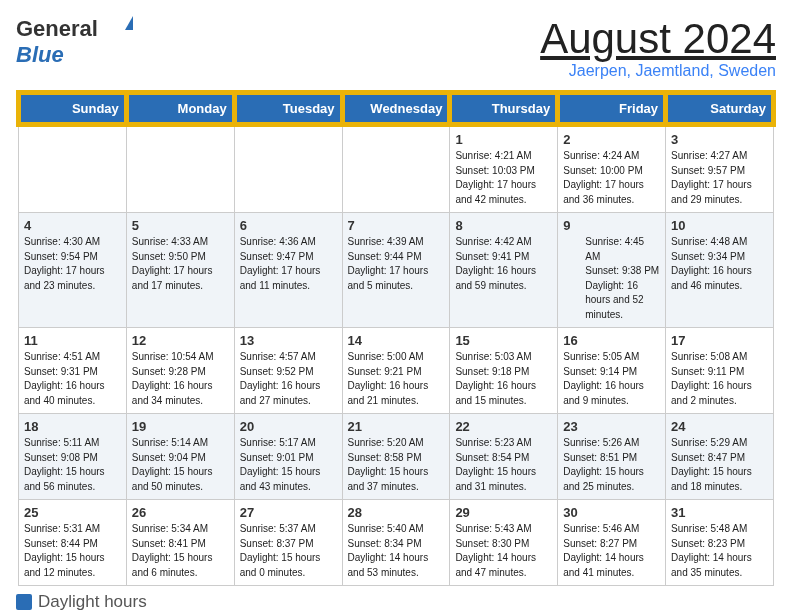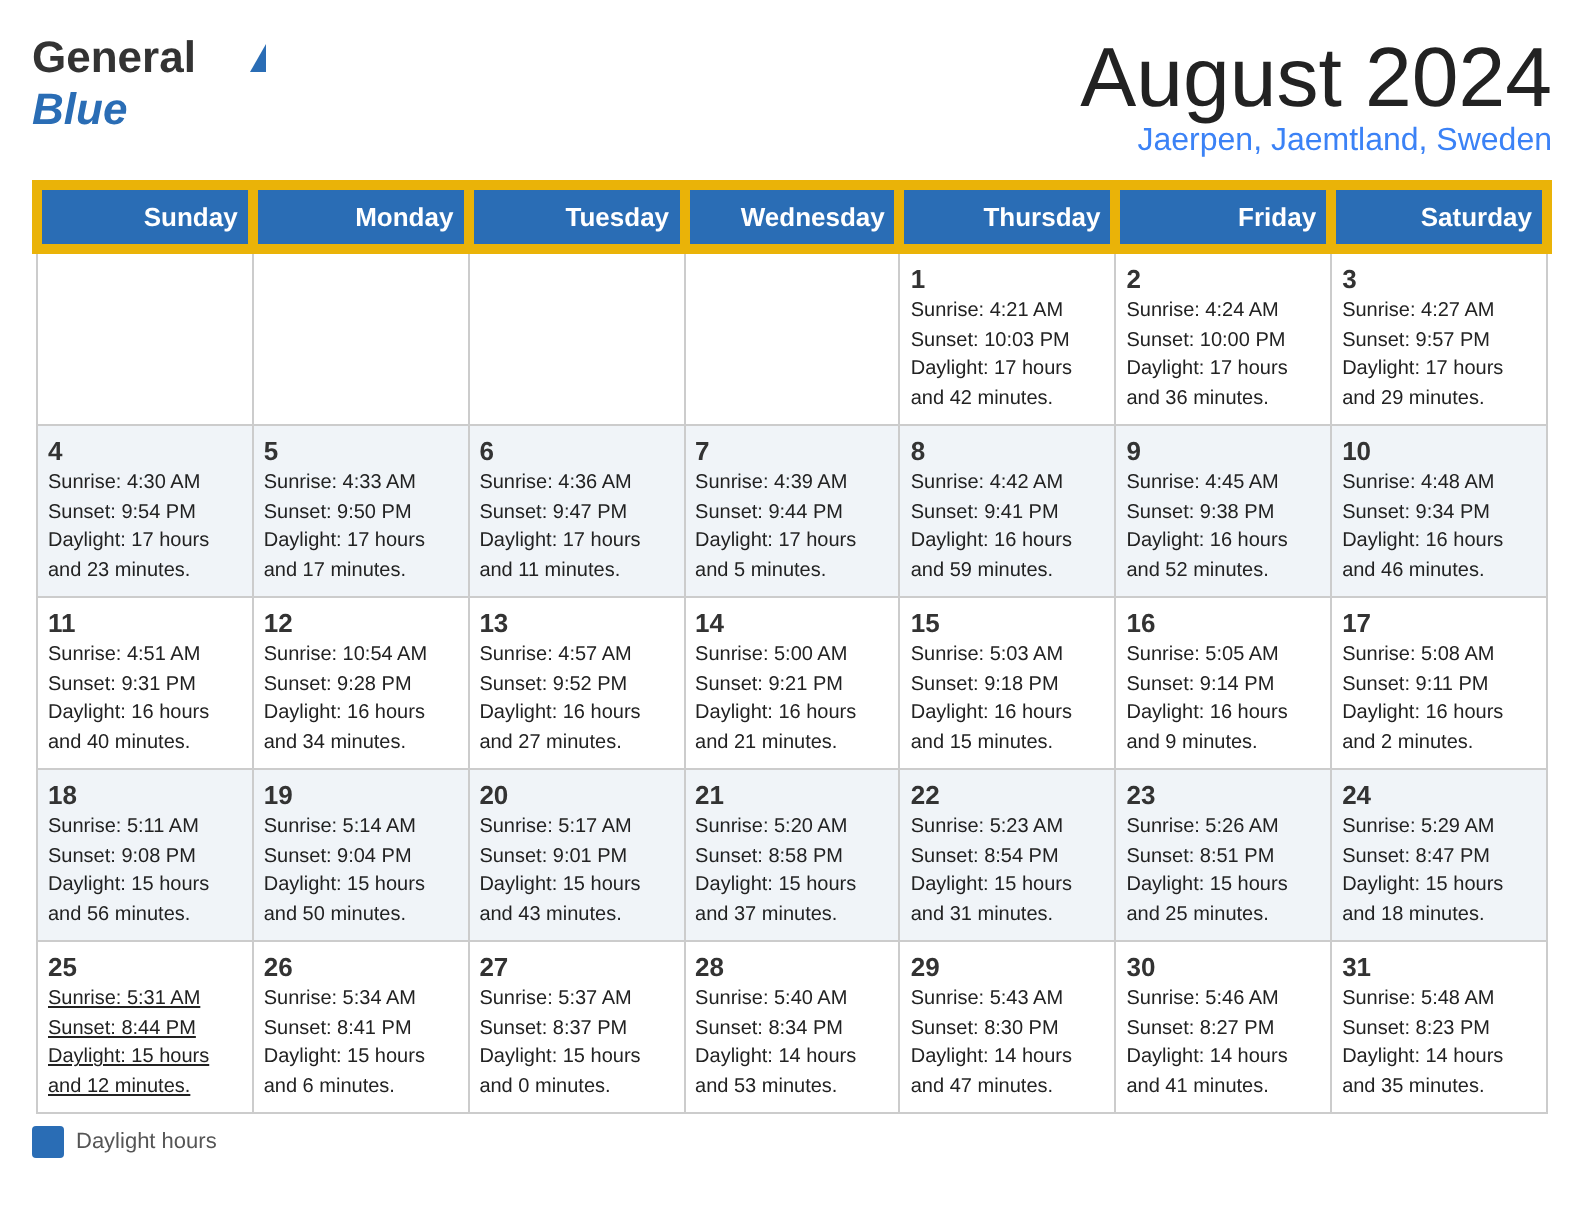--- a/index.html
+++ b/index.html
@@ -22,20 +22,21 @@
       align-items: flex-start;
     }
     .title-area {
       text-align: right;
     }
     .month-title {
       font-size: 42px;
       font-weight: normal;
       color: #222;
       line-height: 1.1;
+      text-decoration: underline;
     }
     .location-title {
       font-size: 16px;
       color: #3b82f6;
     }
     .calendar-table {
       width: 100%;
       border-collapse: collapse;
       table-layout: fixed;
     }
@@ -71,40 +72,40 @@
     .day-info {
       font-size: 10px;
       line-height: 1.45;
       color: #222;
     }
     .empty-cell {
       background-color: #fff !important;
     }
     .footer-note {
       margin-top: 6px;
-      font-size: 11px;
+      font-size: 17px;
       color: #555;
       display: flex;
       align-items: center;
       gap: 6px;
     }
     .footer-swatch {
       display: inline-block;
       width: 16px;
       height: 16px;
       background: #2a6db5;
       border-radius: 2px;
     }
   </style>
 </head>
 <body>
 
 <div class="header-area">
   <div class="logo">
-    <div style="display:flex;align-items:center;gap:24px;">
+    <div style="display:flex;gap:24px;">
       <span style="font-size:22px;font-weight:bold;color:#333;">General</span>
       <span style="display:inline-block;width:0;height:0;border-left:8px solid transparent;border-right:0px solid transparent;border-bottom:14px solid #2a6db5;margin-left:3px;"></span>
     </div>
     <span style="font-size:22px;font-weight:bold;color:#2a6db5;font-style:italic;">Blue</span>
   </div>
   <div class="title-area">
     <div class="month-title">August 2024</div>
     <div class="location-title">Jaerpen, Jaemtland, Sweden</div>
   </div>
 </div>
@@ -172,21 +173,21 @@
 Daylight: 17 hours and 5 minutes.</div>
         </td>
         <td>
           <span class="day-number">8</span>
           <div class="day-info" style="white-space: pre-line;">Sunrise: 4:42 AM
 Sunset: 9:41 PM
 Daylight: 16 hours and 59 minutes.</div>
         </td>
         <td>
           <span class="day-number">9</span>
-          <div class="day-info" style="white-space: pre-line;">Sunrise: 4:45 AM
+          <div class="day-info" style="white-space: pre-line; margin-left: 22px;">Sunrise: 4:45 AM
 Sunset: 9:38 PM
 Daylight: 16 hours and 52 minutes.</div>
         </td>
         <td>
           <span class="day-number">10</span>
           <div class="day-info" style="white-space: pre-line;">Sunrise: 4:48 AM
 Sunset: 9:34 PM
 Daylight: 16 hours and 46 minutes.</div>
         </td>
       </tr>
@@ -274,21 +275,21 @@
         <td>
           <span class="day-number">24</span>
           <div class="day-info" style="white-space: pre-line;">Sunrise: 5:29 AM
 Sunset: 8:47 PM
 Daylight: 15 hours and 18 minutes.</div>
         </td>
       </tr>
       <tr>
         <td>
           <span class="day-number">25</span>
-          <div class="day-info" style="white-space: pre-line; text-decoration: underline;">Sunrise: 5:31 AM
+          <div class="day-info" style="white-space: pre-line;">Sunrise: 5:31 AM
 Sunset: 8:44 PM
 Daylight: 15 hours and 12 minutes.</div>
         </td>
         <td>
           <span class="day-number">26</span>
           <div class="day-info" style="white-space: pre-line;">Sunrise: 5:34 AM
 Sunset: 8:41 PM
 Daylight: 15 hours and 6 minutes.</div>
         </td>
         <td>

